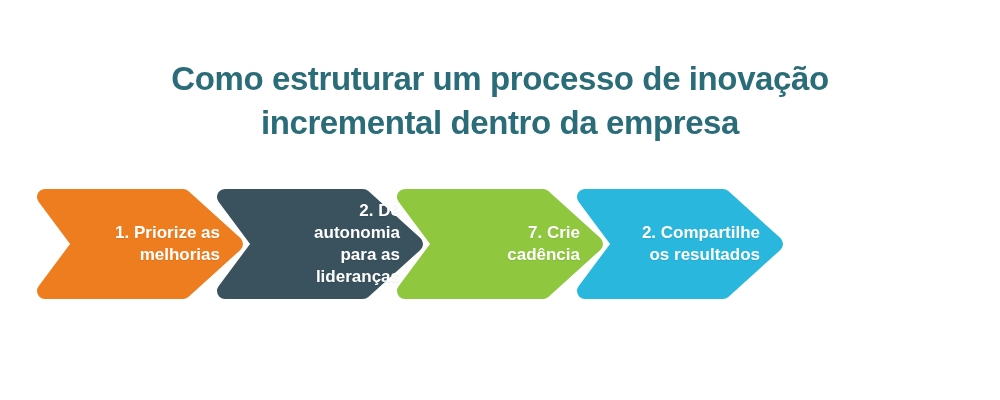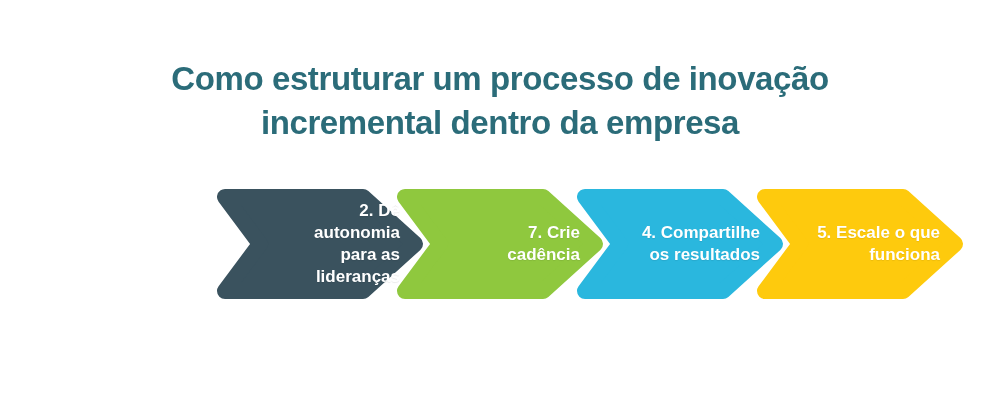--- a/index.html
+++ b/index.html
@@ -74,20 +74,27 @@
 </head>
 <body>
 
 <div class="stage" style="background: rgb(255, 255, 255);">
 
   <h1 class="title" style="color: rgb(43, 108, 121);">Como estruturar um processo de inovação
 incremental dentro da empresa</h1>
 
   <div class="chevrons">
 
+    <div class="chev chev1" style="--c: #ED7D1F; --tc: #FFFFFF; --align: left;">
+      <svg viewBox="0 0 208 112" preserveAspectRatio="none">
+        <path d="M9 9 L147 9 L199 56 L147 103 L9 103 L44 56 Z"></path>
+      </svg>
+      <div class="lbl">1. Priorize as
+melhorias</div>
+    </div>
 
     <div class="chev chev2" style="--c: #3A525E; --tc: #FFFFFF; --align: center;">
       <svg viewBox="0 0 208 112" preserveAspectRatio="none">
         <path d="M9 9 L147 9 L199 56 L147 103 L9 103 L44 56 Z"></path>
       </svg>
       <div class="lbl">2. Dê autonomia
 para as
 lideranças</div>
     </div>
 
@@ -95,26 +102,19 @@
       <svg viewBox="0 0 208 112" preserveAspectRatio="none">
         <path d="M9 9 L147 9 L199 56 L147 103 L9 103 L44 56 Z"></path>
       </svg>
       <div class="lbl">7. Crie cadência</div>
     </div>
 
     <div class="chev chev4" style="--c: #2AB7DE; --tc: #FFFFFF; --align: center;">
       <svg viewBox="0 0 208 112" preserveAspectRatio="none">
         <path d="M9 9 L147 9 L199 56 L147 103 L9 103 L44 56 Z"></path>
       </svg>
-      <div class="lbl">4. Compartilhe
+      <div class="lbl">2. Compartilhe
 os resultados</div>
     </div>
 
-    <div class="chev chev5" style="--c: #FECA0D; --tc: #FFFFFF; --align: left;">
-      <svg viewBox="0 0 208 112" preserveAspectRatio="none">
-        <path d="M9 9 L147 9 L199 56 L147 103 L9 103 L44 56 Z"></path>
-      </svg>
-      <div class="lbl">5. Escale o que
-funciona</div>
-    </div>
 
   </div>
 </div>
 
 </body></html>

